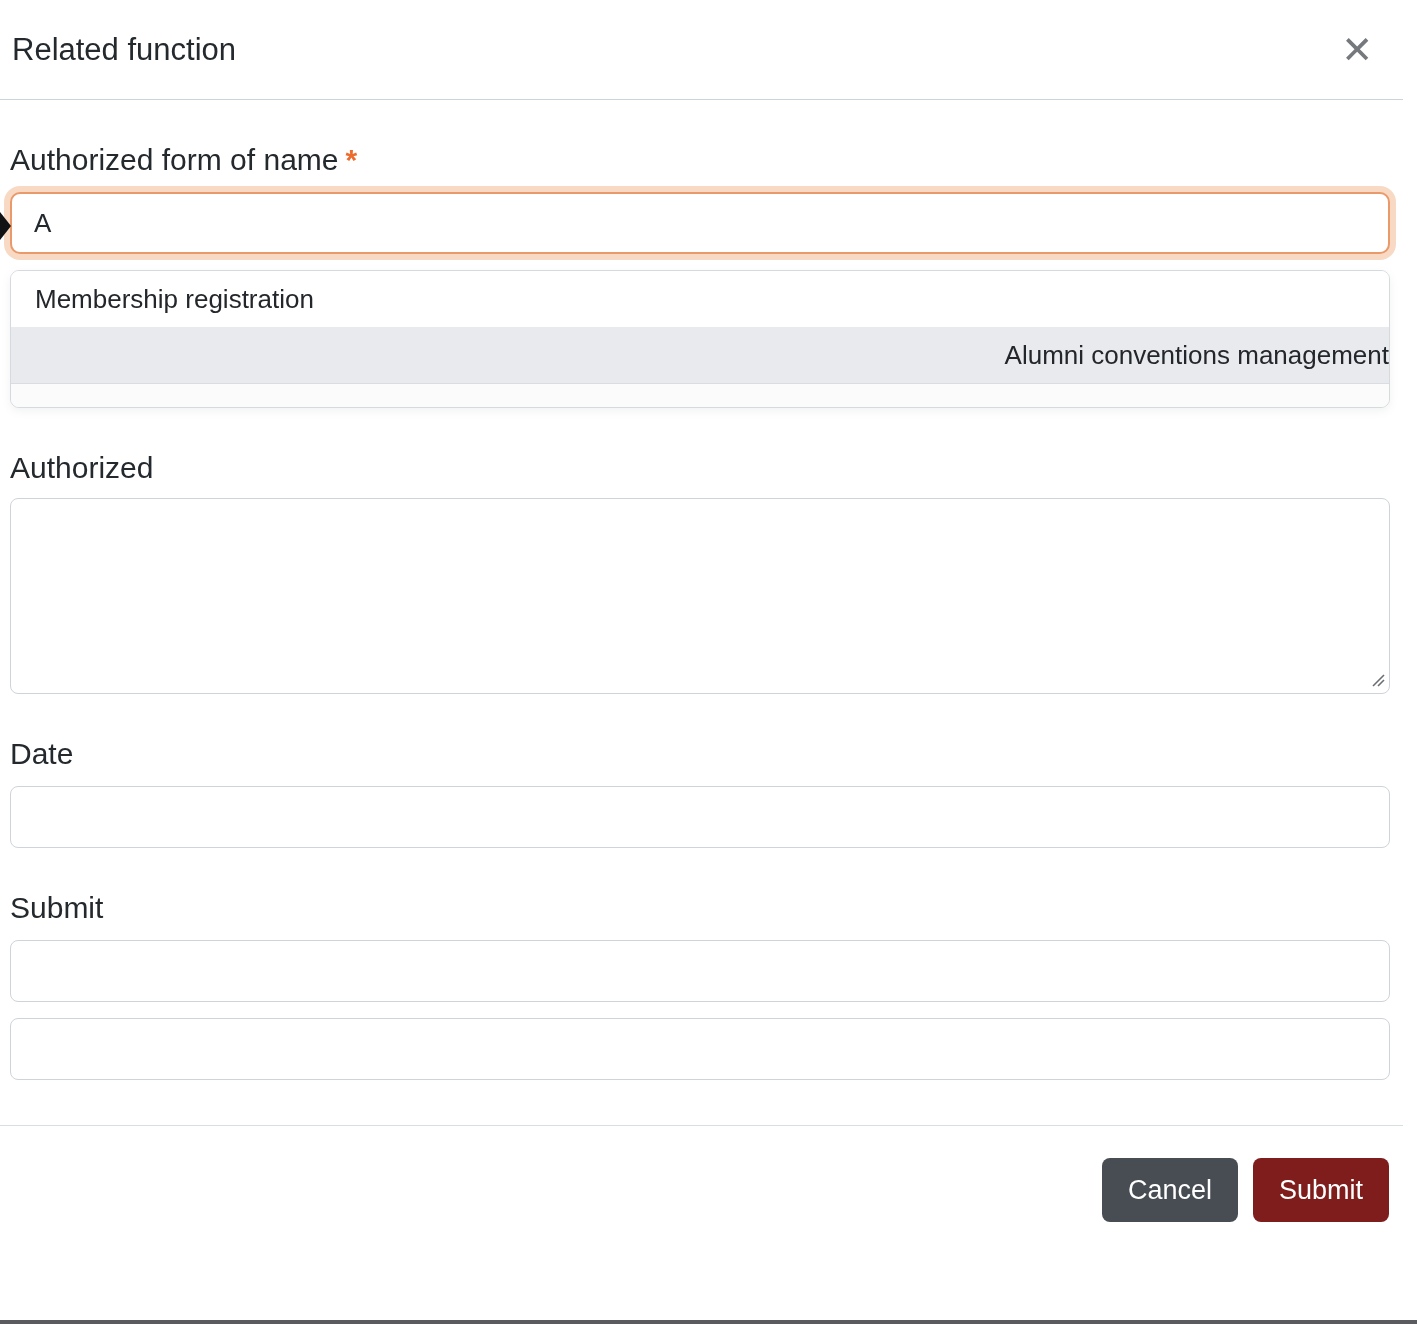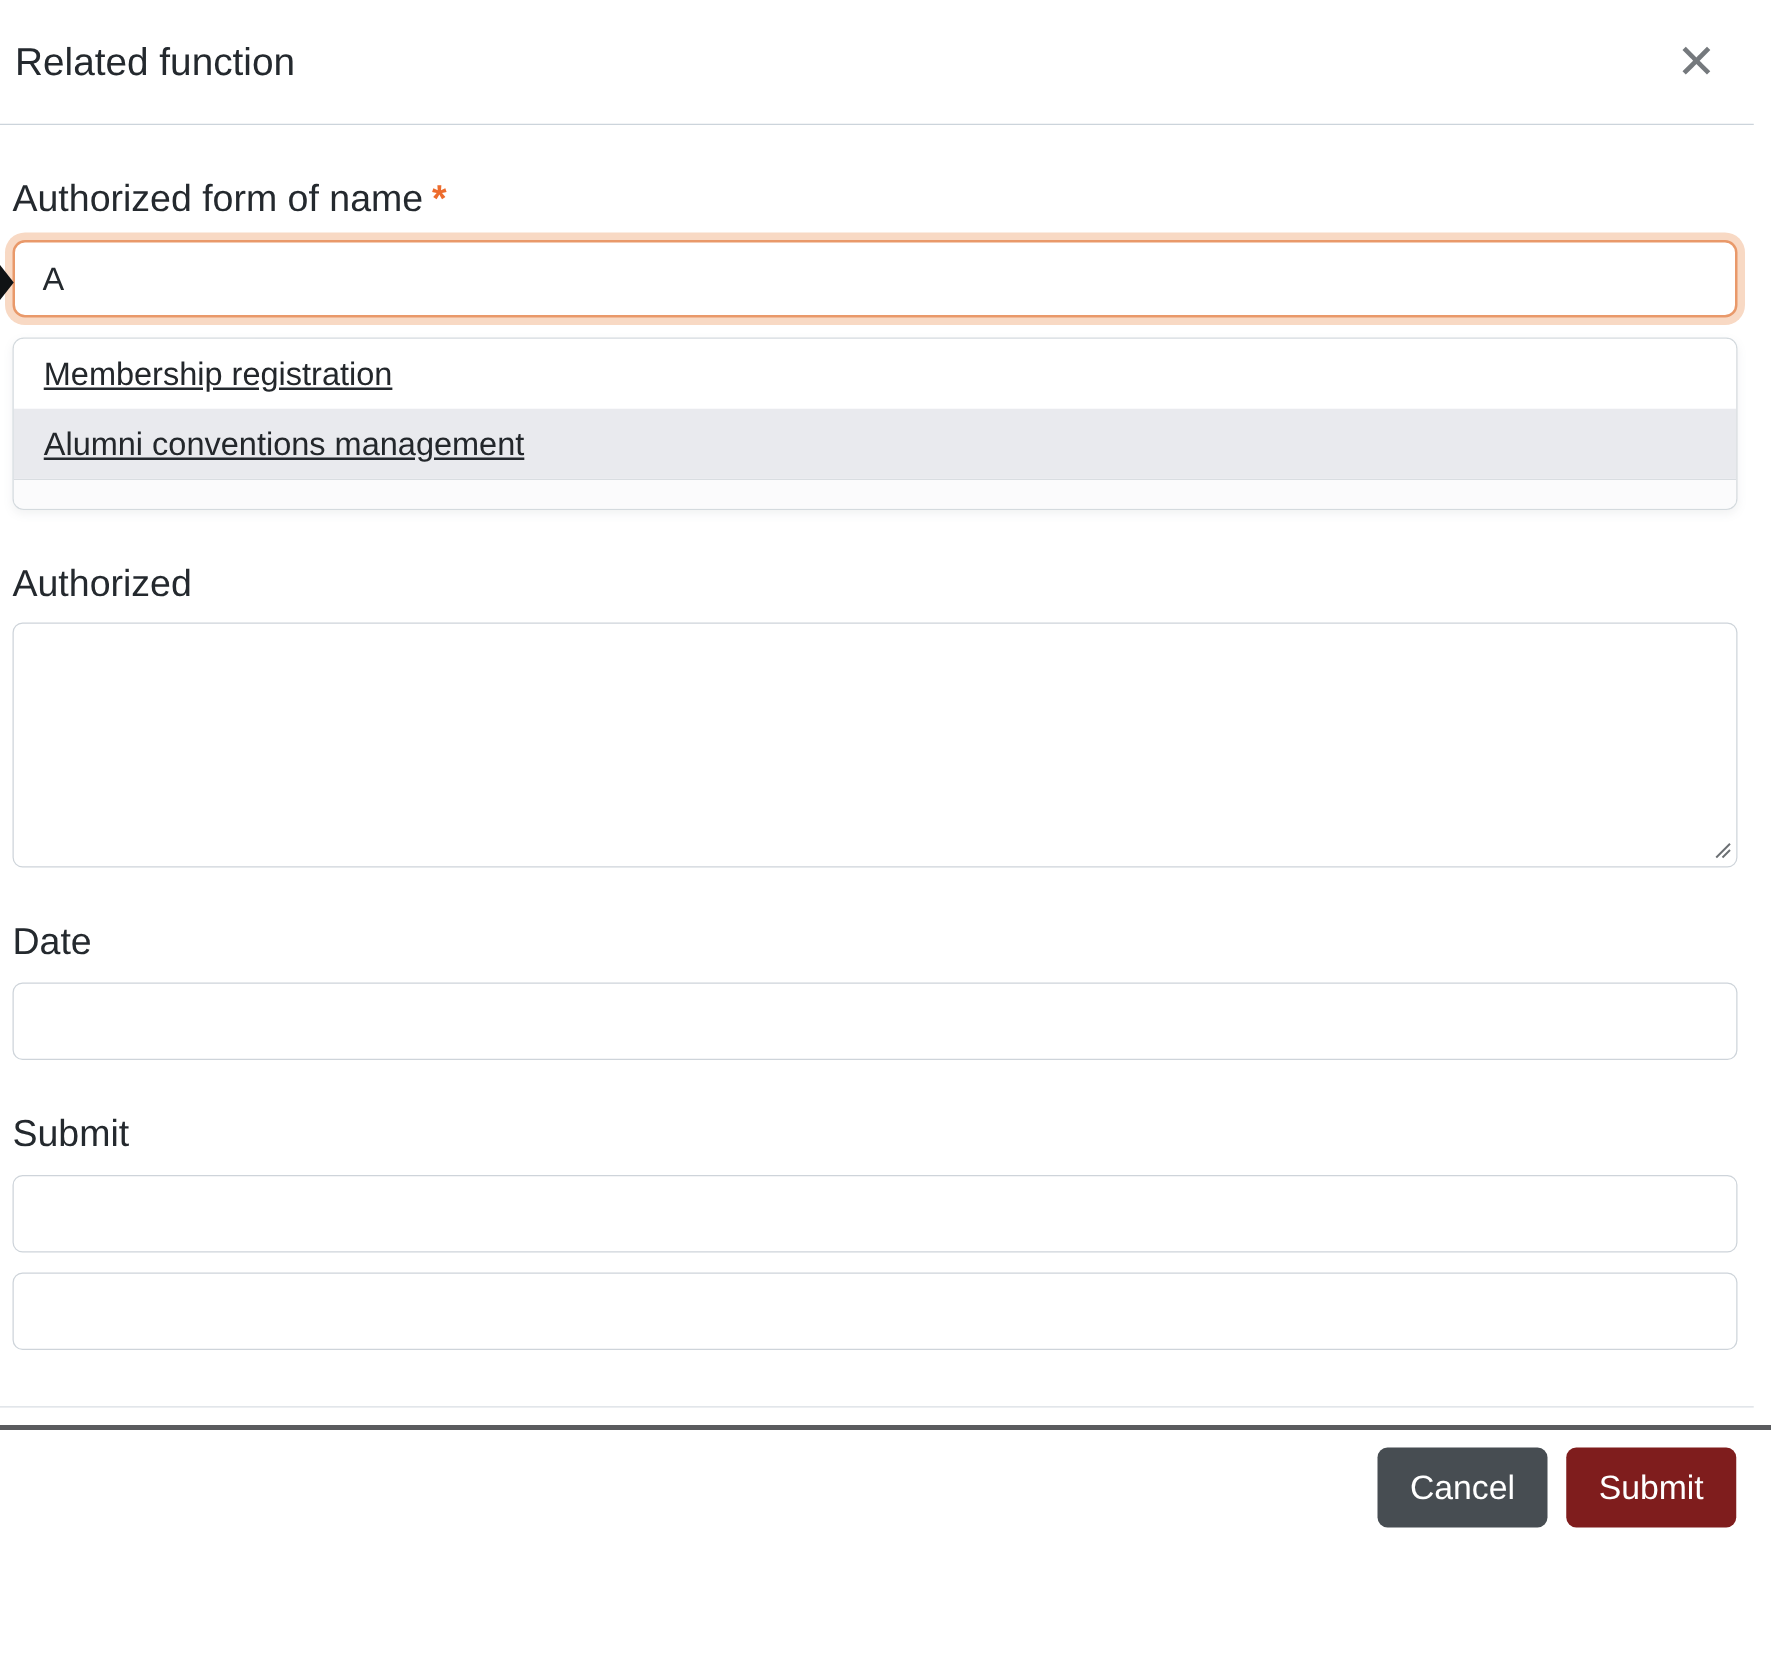--- a/index.html
+++ b/index.html
@@ -3,21 +3,21 @@
 <meta charset="utf-8">
 <style>
   * { margin: 0; padding: 0; box-sizing: border-box; }
   html, body {
     width: 1417px; height: 1324px;
     background: #ffffff;
     font-family: "Liberation Sans", sans-serif;
     color: #24292e;
     overflow: hidden;
   }
-  .modal { position: relative; width: 1417px; height: 1144px; background: #fff; }
+  .modal { position: relative; width: 1417px; height: 1324px; background: #fff; }
 
   
   .modal-header {
     height: 100px;
     margin-right: 14px;
     padding: 0 16px 0 12px;
     display: flex; align-items: center; justify-content: space-between;
     border-bottom: 1px solid #ccd4db;
   }
   .modal-title { font-size: 31px; font-weight: 400; color: #24292e; }
@@ -50,30 +50,29 @@
   }
 
   
   .autocomplete {
     margin-top: 16px;
     width: 100%;
     border: 1px solid #d4dade; border-radius: 9px;
     background: #fbfbfc;
     overflow: hidden;
     box-shadow: 0 3px 8px rgba(120,130,140,0.10);
-    text-decoration: underline;
   }
   .ac-option {
     height: 56px; line-height: 56px;
     padding-left: 24px;
     font-size: 26px; color: #23272b;
     background: #ffffff;
     cursor: pointer;
   }
-  .ac-option.highlighted { background: #e9eaee; }
+  .ac-option.highlighted { background: #e9eaee; text-align: right; }
   .ac-footer { height: 24px; border-top: 1px solid #d9dde1; background: #fbfbfc; }
 
   textarea.desc-area {
     display: block; width: 100%; height: 196px;
     margin-top: 14px; padding: 14px 20px;
     font-family: "Liberation Sans", sans-serif;
     font-size: 26px; color: #24292e;
     border: 1px solid #ced4da; border-radius: 8px;
     resize: none; outline: none; background: #fff;
   }

